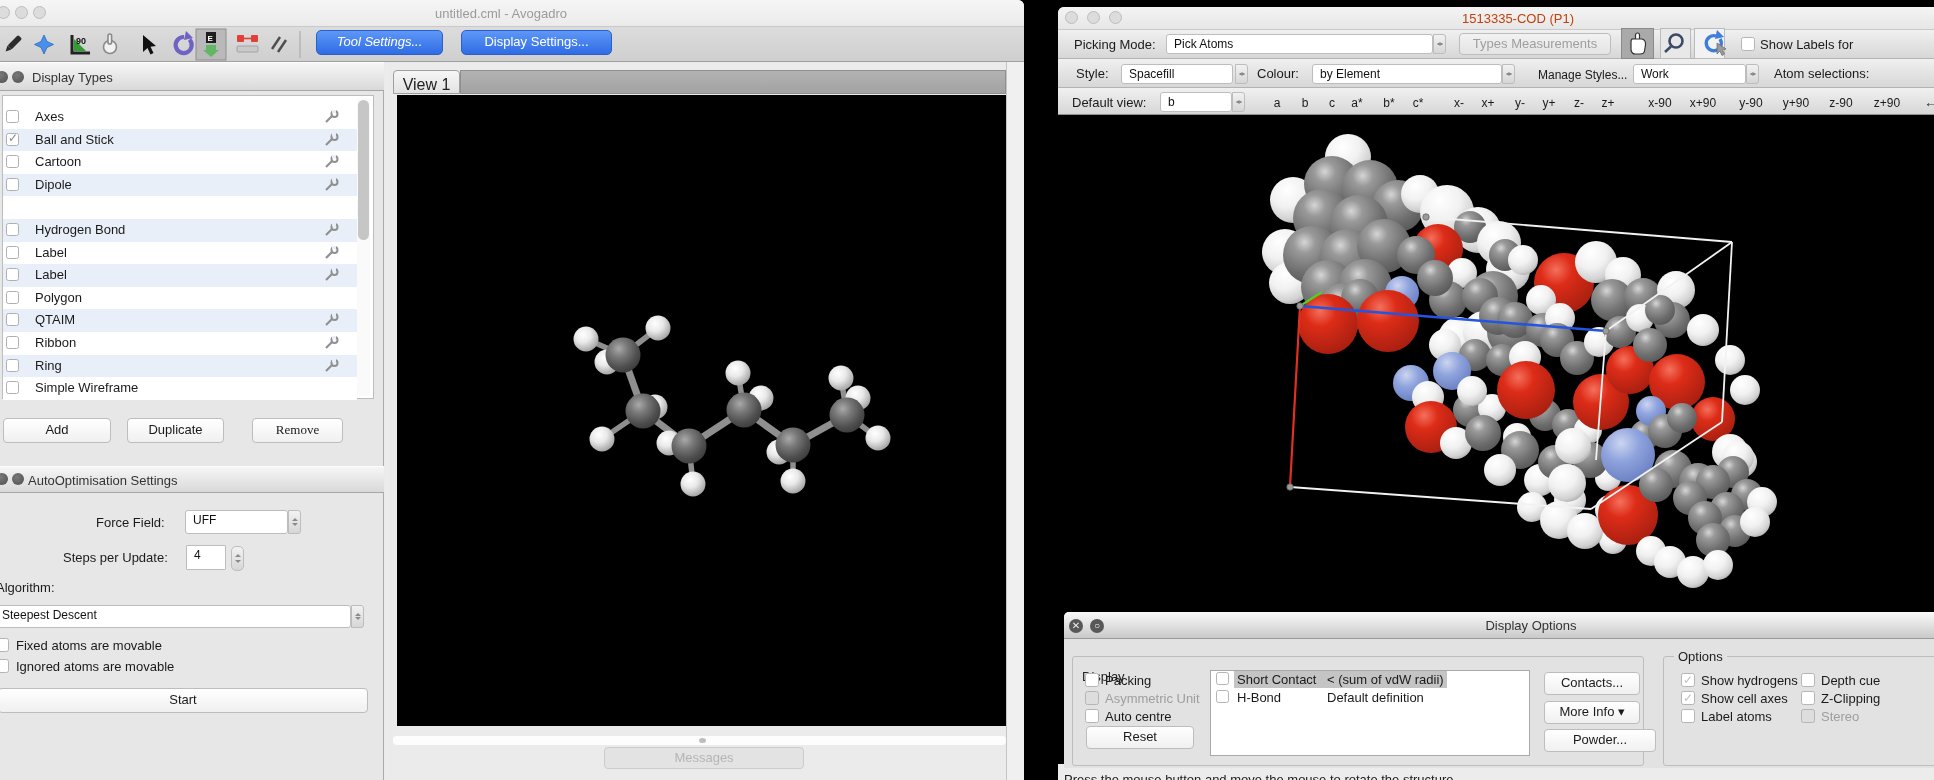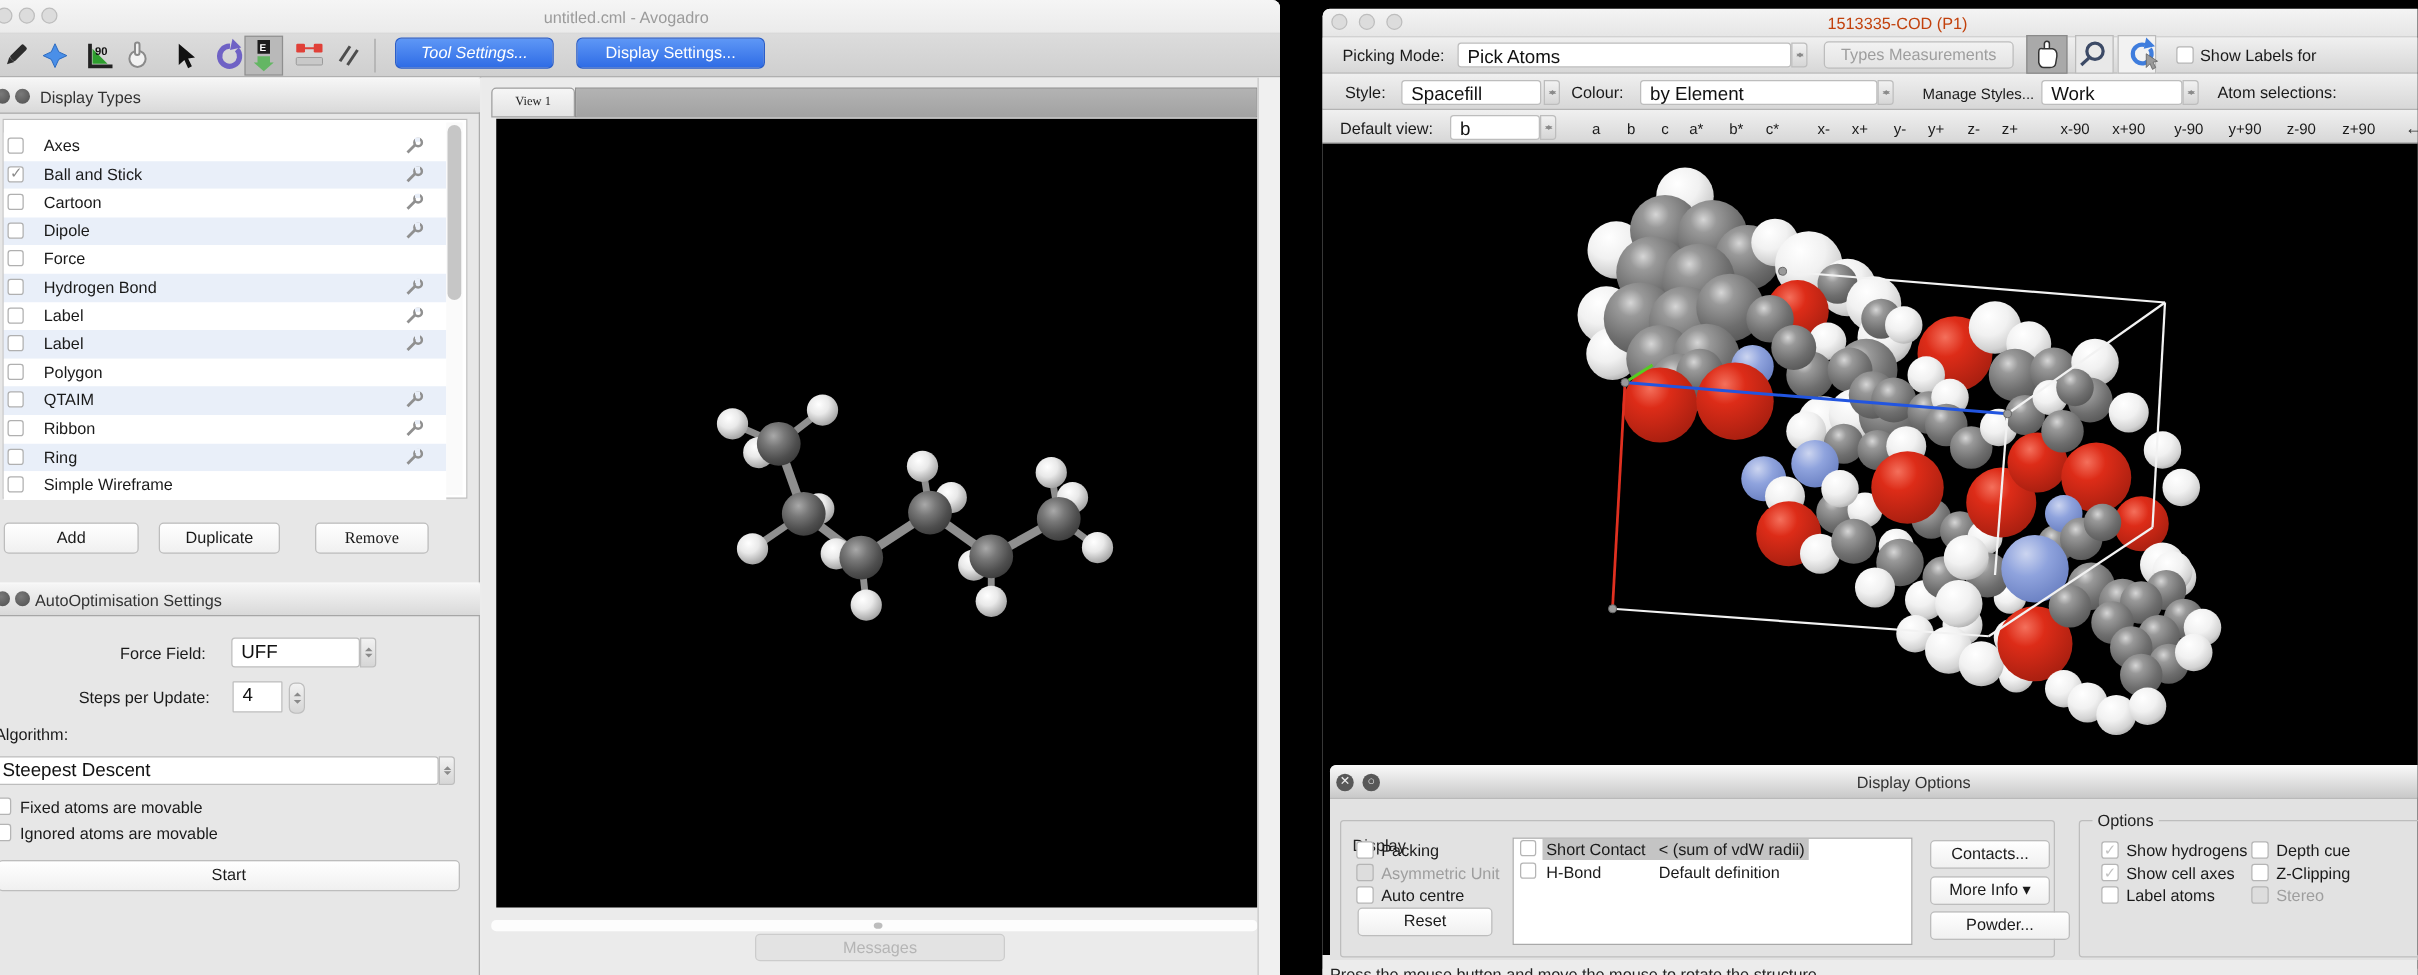--- a/index.html
+++ b/index.html
@@ -1,19 +1,19 @@
 <!DOCTYPE html>
 <html><head><meta charset="utf-8"><style>
 * { margin:0; padding:0; box-sizing:border-box; }
 html,body { width:1934px; height:780px; background:#000; overflow:hidden;
   font-family:"Liberation Sans", sans-serif; }
 .abs { position:absolute; }
 .lbl { position:absolute; font-size:13px; color:#1a1a1a; white-space:nowrap; }
 .fld { position:absolute; background:#fff; border:1px solid #bdbdbd; border-radius:3px;
-   font-size:15px; color:#111; padding:2px 0 0 7px; white-space:nowrap; }
+   font-size:12px; color:#111; padding:2px 0 0 7px; white-space:nowrap; }
 .stp { position:absolute; width:13px; background:linear-gradient(#f2f2f2,#d6d6d6);
    border:1px solid #bdbdbd; border-radius:0 3px 3px 0; }
 .stp:before { content:""; position:absolute; left:3px; top:4px; border:3.5px solid transparent; border-bottom-color:#8a8a8a; }
 .stp:after  { content:""; position:absolute; left:3px; bottom:4px; border:3.5px solid transparent; border-top-color:#8a8a8a; }
 .cbx { position:absolute; width:14px; height:14px; background:#fff; border:1px solid #b5b5b5; border-radius:2.5px; }
 .btnw { position:absolute; background:linear-gradient(#ffffff,#f0f0f0); border:1px solid #bdbdbd;
    border-radius:4px; font-size:13px; color:#1a1a1a; text-align:center; }
 .hdr { position:absolute; left:0; right:0; background:linear-gradient(#f6f6f6,#d9d9d9);
    border-top:1px solid #fdfdfd; border-bottom:1px solid #a6a6a6; text-align:left;
    font-size:13px; color:#333; }
@@ -117,24 +117,20 @@
     </div>
 <div class="row" style="top:173.79999999999998px;background:#e9eff9">
       <span class="cb"></span>
       <span class="rt">Dipole</span>
       <span class="wrench"><svg width="15" height="14" viewBox="0 0 15 14">
           <path d="M2 12 L8 6" stroke="#909090" stroke-width="2.2"></path>
           <circle cx="10.5" cy="4" r="3" fill="none" stroke="#909090" stroke-width="2"></circle>
           <rect x="8" y="0" width="4" height="3.4" fill="#e9eff9" stroke="none"></rect>
         </svg></span>
     </div>
-<div class="row" style="top:196.39999999999998px;background:#fff">
-      <span class="cb"></span>
-      <span class="rt">Force</span>
-    </div>
 <div class="row" style="top:218.99999999999997px;background:#e9eff9">
       <span class="cb"></span>
       <span class="rt">Hydrogen Bond</span>
       <span class="wrench"><svg width="15" height="14" viewBox="0 0 15 14">
           <path d="M2 12 L8 6" stroke="#909090" stroke-width="2.2"></path>
           <circle cx="10.5" cy="4" r="3" fill="none" stroke="#909090" stroke-width="2"></circle>
           <rect x="8" y="0" width="4" height="3.4" fill="#e9eff9" stroke="none"></rect>
         </svg></span>
     </div>
 <div class="row" style="top:241.59999999999997px;background:#fff">
@@ -213,21 +209,21 @@
   <div class="stp" style="left:351px;top:605px;height:23px;"></div>
   <div class="cbx" style="left:-5px;top:638px;"></div>
   <div class="lbl" style="left:16px;top:638px;">Fixed atoms are movable</div>
   <div class="cbx" style="left:-5px;top:659px;"></div>
   <div class="lbl" style="left:16px;top:659px;">Ignored atoms are movable</div>
   <div class="btnw" style="left:-2px;top:688px;width:370px;height:25px;padding-top:3px;">Start</div>
 
   <div class="abs" style="left:385px;top:62px;width:639px;height:718px;background:#ebebeb;"></div>
 
   <div class="abs" style="left:460px;top:70px;width:546px;height:24px;background:linear-gradient(#b3b3b3,#a2a2a2);border:1px solid #8f8f8f;"></div>
-  <div class="abs" style="left:393px;top:70px;width:67px;height:24px;background:linear-gradient(#f6f6f6,#e3e3e3);border:1px solid #9f9f9f;border-radius:4px 4px 0 0;font-size:10px;color:#222;text-align:center;padding-top:5px;font-family:Liberation Serif, serif;">View 1</div>
+  <div class="abs" style="left:393px;top:70px;width:67px;height:24px;background:linear-gradient(#f6f6f6,#e3e3e3);border:1px solid #9f9f9f;border-radius:4px 4px 0 0;font-size:16px;color:#222;text-align:center;padding-top:5px;">View 1</div>
 
   <div class="abs" style="left:397px;top:95px;width:609px;height:631px;background:#000;"></div>
   <svg class="abs" style="left:0;top:0;pointer-events:none" width="1024" height="780" viewBox="0 0 1024 780">
     <defs>
       <radialGradient id="gCL" cx="38%" cy="32%" r="72%">
         <stop offset="0%" stop-color="#a9a9a9"></stop>
           <stop offset="35%" stop-color="#787878"></stop>
         <stop offset="75%" stop-color="#4e4e4e"></stop>
           <stop offset="100%" stop-color="#3c3c3c"></stop>
       </radialGradient>

